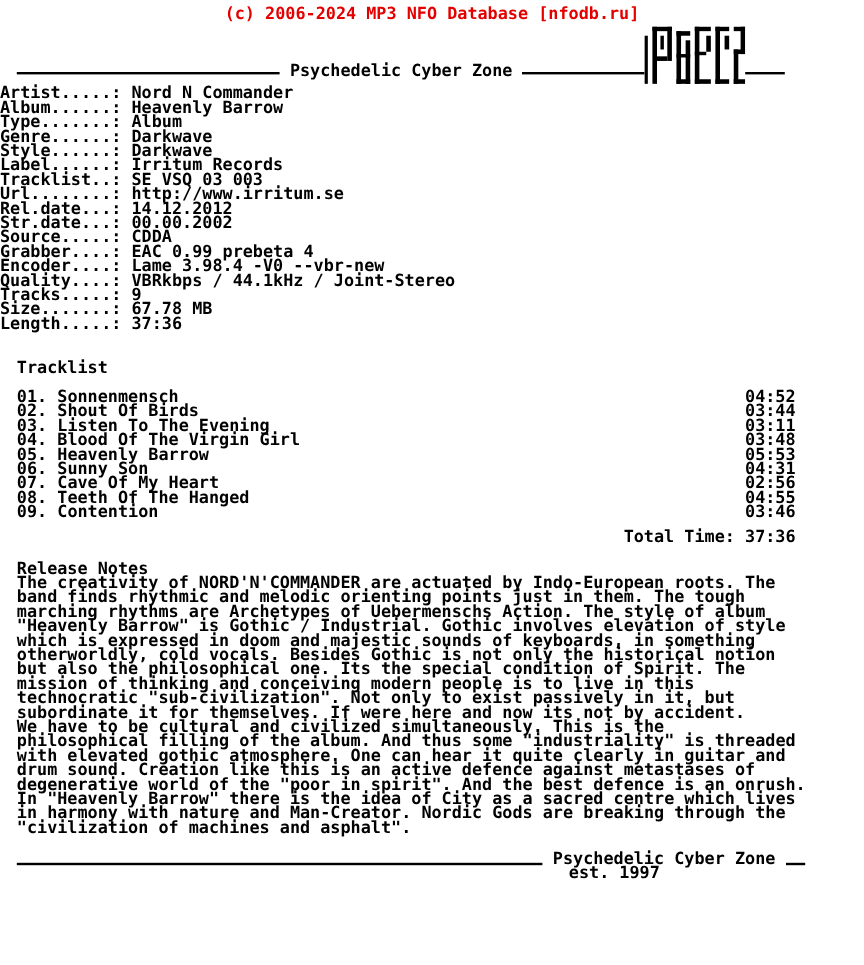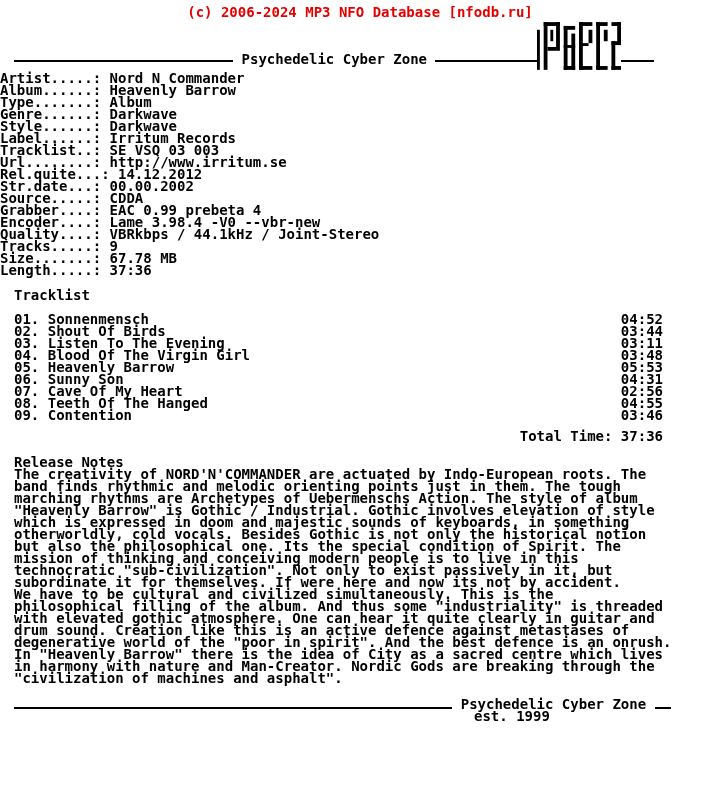--- a/index.html
+++ b/index.html
@@ -32,21 +32,21 @@
   .banner-rule-tail  { width:4ch; }
   .banner-title { padding:0 1ch; margin-bottom:7px; white-space:pre; }
   .logo { display:block; margin-bottom:2px; }
   .meta { padding-left:0; }
   .meta-row { white-space:pre; }
   .meta-val { margin-left:1ch; }
   .divider { margin-left:14px; width:77ch; }
   .d1 { margin-top:9px; }
   .d2 { margin-top:11px; }
   .heading { padding-left:14px; white-space:pre; }
-  .h-tracks { margin-top:13px; }
+  .h-tracks { margin-top:25px; }
   .h-notes  { margin-top:14px; }
   .tracks { margin-top:12px; padding-left:14px; width:77ch; }
   .track-row { display:flex; white-space:pre; }
   .track-num { margin-right:1ch; }
   .track-title { flex:1; }
   .track-time { width:5ch; text-align:right; }
   .total { margin-top:9px; padding-left:14px; width:77ch; text-align:right; white-space:pre; }
   .notes { margin-top:0; padding-left:14px; }
   .notes-line { white-space:pre; }
   .footer {
@@ -102,21 +102,21 @@
 
   <div class="meta">
       <div class="meta-row"><span class="meta-lbl">Artist.....:</span><span class="meta-val">Nord N Commander</span></div>
       <div class="meta-row"><span class="meta-lbl">Album......:</span><span class="meta-val">Heavenly Barrow</span></div>
       <div class="meta-row"><span class="meta-lbl">Type.......:</span><span class="meta-val">Album</span></div>
       <div class="meta-row"><span class="meta-lbl">Genre......:</span><span class="meta-val">Darkwave</span></div>
       <div class="meta-row"><span class="meta-lbl">Style......:</span><span class="meta-val">Darkwave</span></div>
       <div class="meta-row"><span class="meta-lbl">Label......:</span><span class="meta-val">Irritum Records</span></div>
       <div class="meta-row"><span class="meta-lbl">Tracklist..:</span><span class="meta-val">SE VSQ 03 003</span></div>
       <div class="meta-row"><span class="meta-lbl">Url........:</span><span class="meta-val">http://www.irritum.se</span></div>
-      <div class="meta-row"><span class="meta-lbl">Rel.quite...:</span><span class="meta-val">14.12.2012</span></div>
+      <div class="meta-row"><span class="meta-lbl">Rel.date...:</span><span class="meta-val">14.12.2012</span></div>
       <div class="meta-row"><span class="meta-lbl">Str.date...:</span><span class="meta-val">00.00.2002</span></div>
       <div class="meta-row"><span class="meta-lbl">Source.....:</span><span class="meta-val">CDDA</span></div>
       <div class="meta-row"><span class="meta-lbl">Grabber....:</span><span class="meta-val">EAC 0.99 prebeta 4</span></div>
       <div class="meta-row"><span class="meta-lbl">Encoder....:</span><span class="meta-val">Lame 3.98.4 -V0 --vbr-new</span></div>
       <div class="meta-row"><span class="meta-lbl">Quality....:</span><span class="meta-val">VBRkbps / 44.1kHz / Joint-Stereo</span></div>
       <div class="meta-row"><span class="meta-lbl">Tracks.....:</span><span class="meta-val">9</span></div>
       <div class="meta-row"><span class="meta-lbl">Size.......:</span><span class="meta-val">67.78 MB</span></div>
       <div class="meta-row"><span class="meta-lbl">Length.....:</span><span class="meta-val">37:36</span></div>
     </div>
 
@@ -161,15 +161,15 @@
       <div class="notes-line">In "Heavenly Barrow" there is the idea of City as a sacred centre which lives</div>
       <div class="notes-line">in harmony with nature and Man-Creator. Nordic Gods are breaking through the</div>
       <div class="notes-line">"civilization of machines and asphalt".</div>
     </div>
 
   <div class="footer">
     <div class="rule footer-rule-left"></div>
     <div class="footer-title">Psychedelic Cyber Zone</div>
     <div class="rule footer-rule-tail"></div>
   </div>
-  <div class="est">est. 1999</div>
+  <div class="est">est. 1997</div>
 
 </div>
 
 </body></html>

